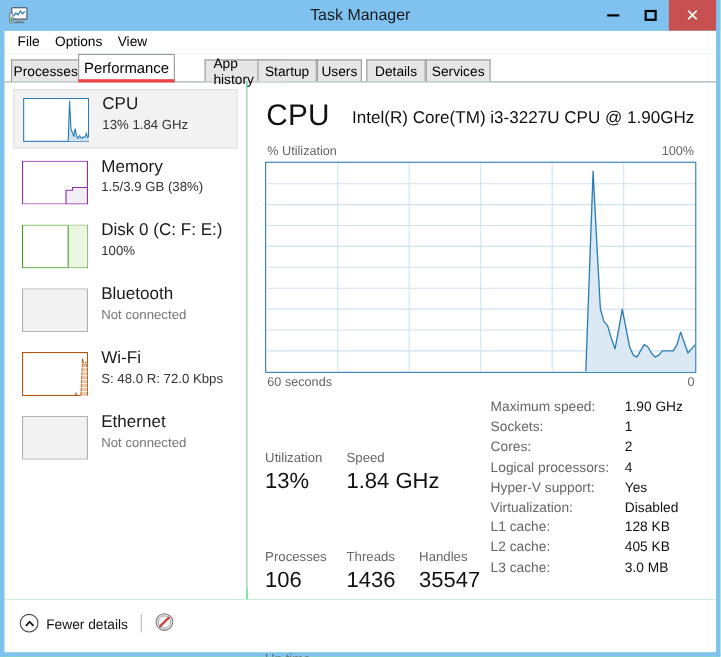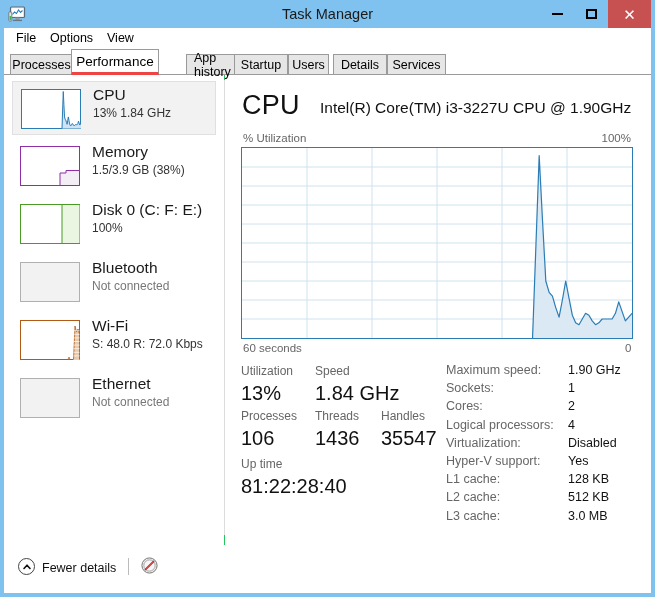--- a/index.html
+++ b/index.html
@@ -122,21 +122,21 @@
   #chart-box {
     position: absolute; left: 16px; top: 72px; width: 392px; height: 192px;
     border: 1px solid #2a7cb5; background: #ffffff; overflow: hidden;
   }
   #chart-svg { display: block; width: 100%; height: 100%; }
   #axis-time-left { position: absolute; left: 18px; top: 267px; font-size: 11.5px; color: #666; }
   #axis-time-right { position: absolute; left: 400px; top: 267px; font-size: 11.5px; color: #666; }
 
   
   #stats-left { position: absolute; left: 16px; top: 288px; width: 205px; }
-  .stat-row { position: relative; }
+  .stat-row { position: relative; margin-top: 45px; }
   .stat-lbl { font-size: 12px; color: #666; line-height: 17px; }
   .stat-val { font-size: 20px; color: #111; line-height: 26px; }
   .col { position: absolute; top: 0; }
 
   #specs { position: absolute; left: 221px; top: 288px; width: 200px; }
   .spec-row { position: relative; height: 18.2px; font-size: 12.5px; }
   .spec-k { position: absolute; left: 0; top: 0; color: #666; }
   .spec-v { position: absolute; left: 122px; top: 0; color: #111; }
 
   
@@ -369,34 +369,34 @@
         </div>
         <div class="spec-row">
           <span class="spec-k">Cores:</span>
           <span class="spec-v">2</span>
         </div>
         <div class="spec-row">
           <span class="spec-k">Logical processors:</span>
           <span class="spec-v">4</span>
         </div>
         <div class="spec-row">
+          <span class="spec-k">Hyper-V support:</span>
+          <span class="spec-v">Yes</span>
+        </div>
+        <div class="spec-row">
           <span class="spec-k">Virtualization:</span>
           <span class="spec-v">Disabled</span>
         </div>
         <div class="spec-row">
-          <span class="spec-k">Hyper-V support:</span>
-          <span class="spec-v">Yes</span>
-        </div>
-        <div class="spec-row">
           <span class="spec-k">L1 cache:</span>
           <span class="spec-v">128 KB</span>
         </div>
         <div class="spec-row">
           <span class="spec-k">L2 cache:</span>
-          <span class="spec-v">512 KB</span>
+          <span class="spec-v">405 KB</span>
         </div>
         <div class="spec-row">
           <span class="spec-k">L3 cache:</span>
           <span class="spec-v">3.0 MB</span>
         </div>
       </div>
   </div>
 
   <div id="footer">
     <div id="fewer-details">

